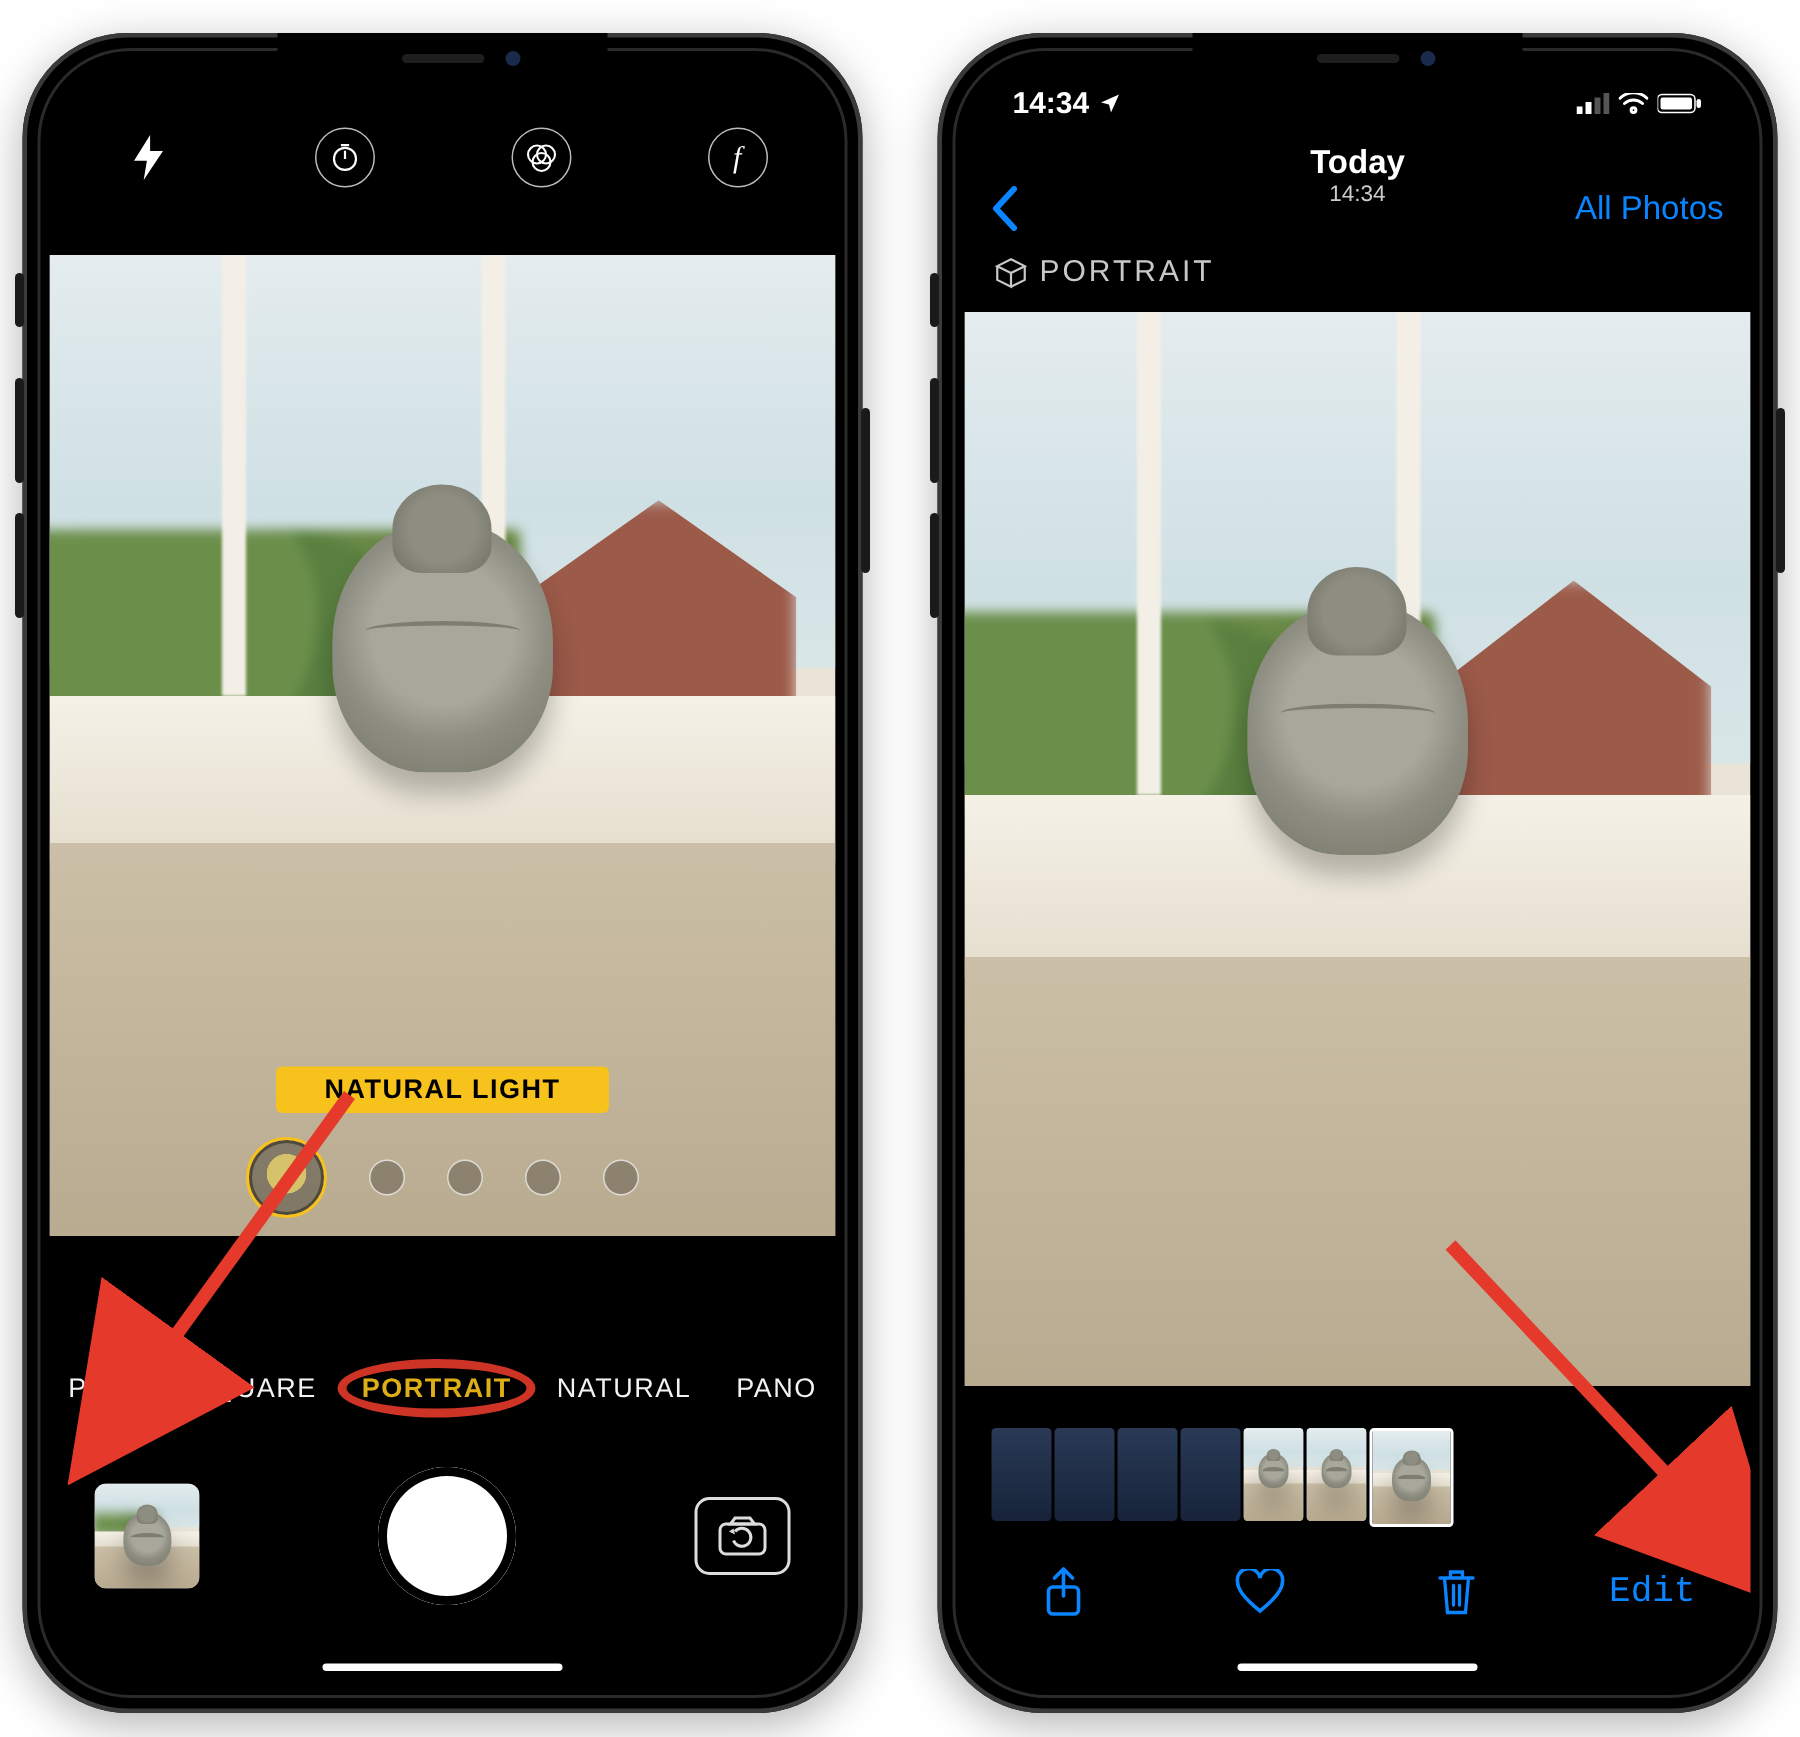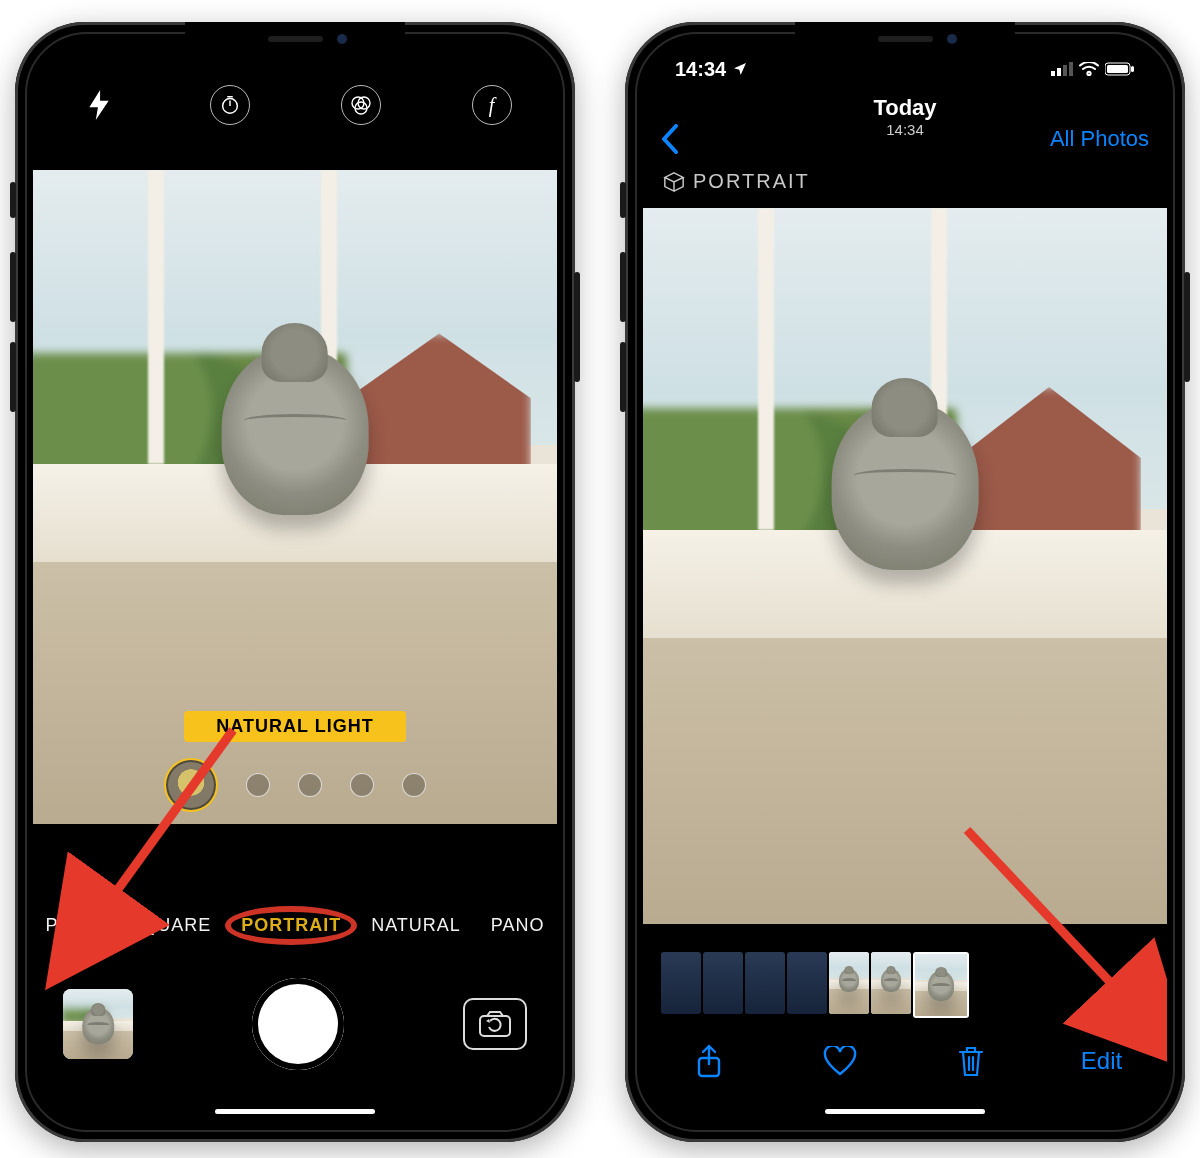--- a/index.html
+++ b/index.html
@@ -72,21 +72,21 @@
   .photo-area{position:absolute;top:168px;left:0;right:0;bottom:200px;}
 
   .thumbstrip{position:absolute;left:18px;right:18px;bottom:110px;height:62px;display:flex;gap:2px;}
   .thumbstrip .t{flex:0 0 40px;height:100%;border-radius:3px;background:linear-gradient(#2a3a55,#16233a);}
   .thumbstrip .t.cur{flex:0 0 52px;border:2px solid #fff;position:relative;overflow:hidden;}
   .thumbstrip .t.cur .scene{position:absolute;inset:0;}
   .thumbstrip .t.photo{position:relative;overflow:hidden;}
   .thumbstrip .t.photo .scene{position:absolute;inset:0;}
 
   .toolbar{position:absolute;left:0;right:0;bottom:30px;height:66px;display:flex;align-items:center;justify-content:space-around;color:var(--blue);font-size:22px;}
-  .toolbar .tb{width:40px;height:40px;display:flex;align-items:center;justify-content:center;}
+  .toolbar .tb{width:40px;height:40px;display:flex;align-items:center;justify-content:center;font-family:Liberation Mono, monospace;}
   .edit-label{font-size:24px;}
 
   
   .arrow{position:absolute;z-index:50;pointer-events:none;}
   .arrow svg{overflow:visible;}
 
   
   svg{display:block;}
 </style>
 </head>

